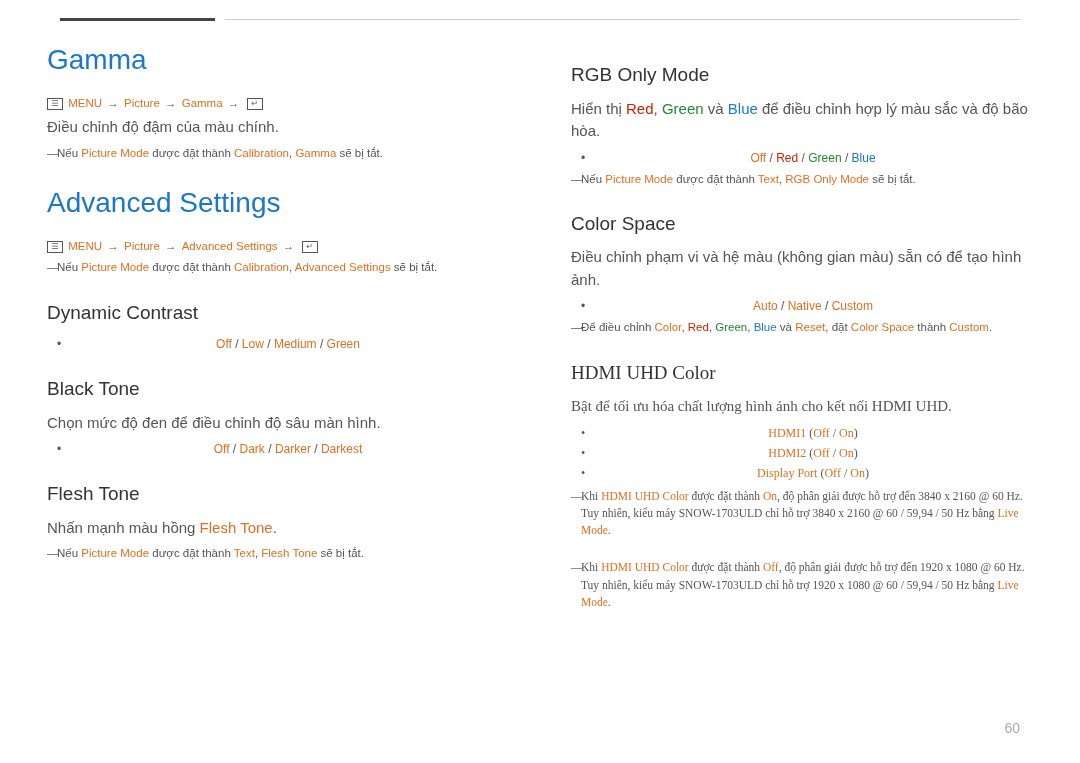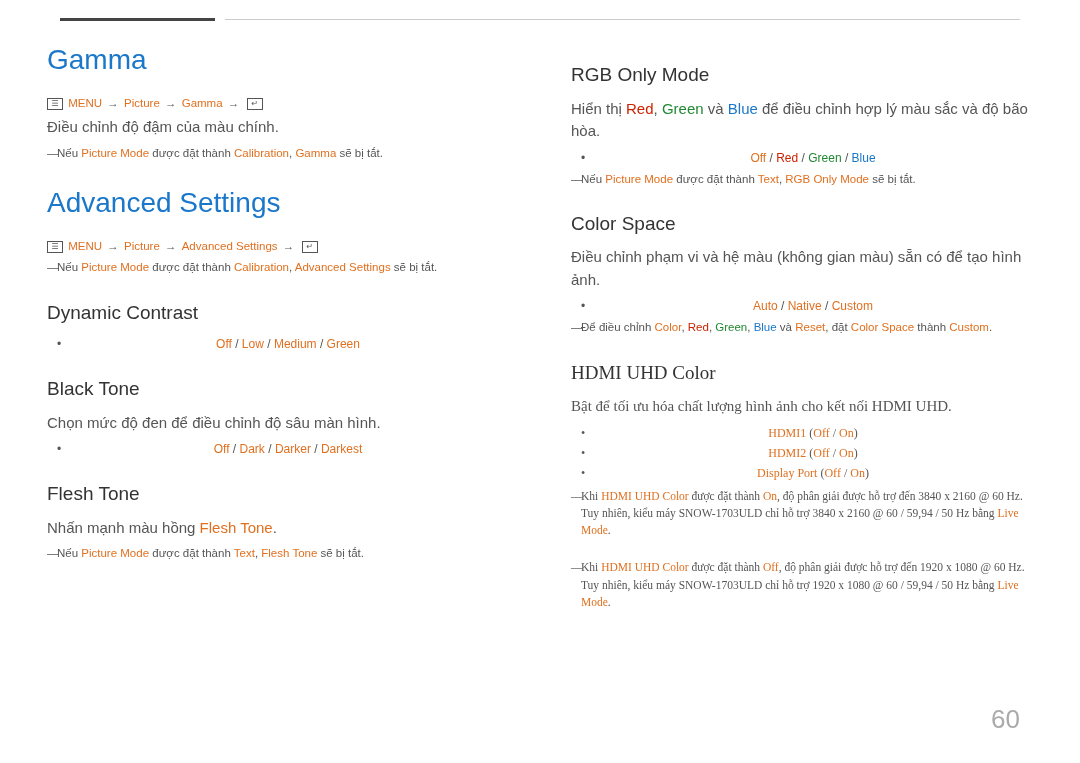--- a/index.html
+++ b/index.html
@@ -94,21 +94,21 @@
 
     .orange { color: #e07020; }
     .blue { color: #1a77c9; }
     .red { color: #cc2200; }
     .green { color: #228833; }
 
     .page-number {
       position: absolute;
       bottom: 24px;
       right: 60px;
-      font-size: 26px;
+      font-size: 14px;
       color: #aaa;
       font-weight: 300;
     }
 
     .menu-icon-box {
       display: inline-flex;
       align-items: center;
       justify-content: center;
       width: 16px;
       height: 12px;

